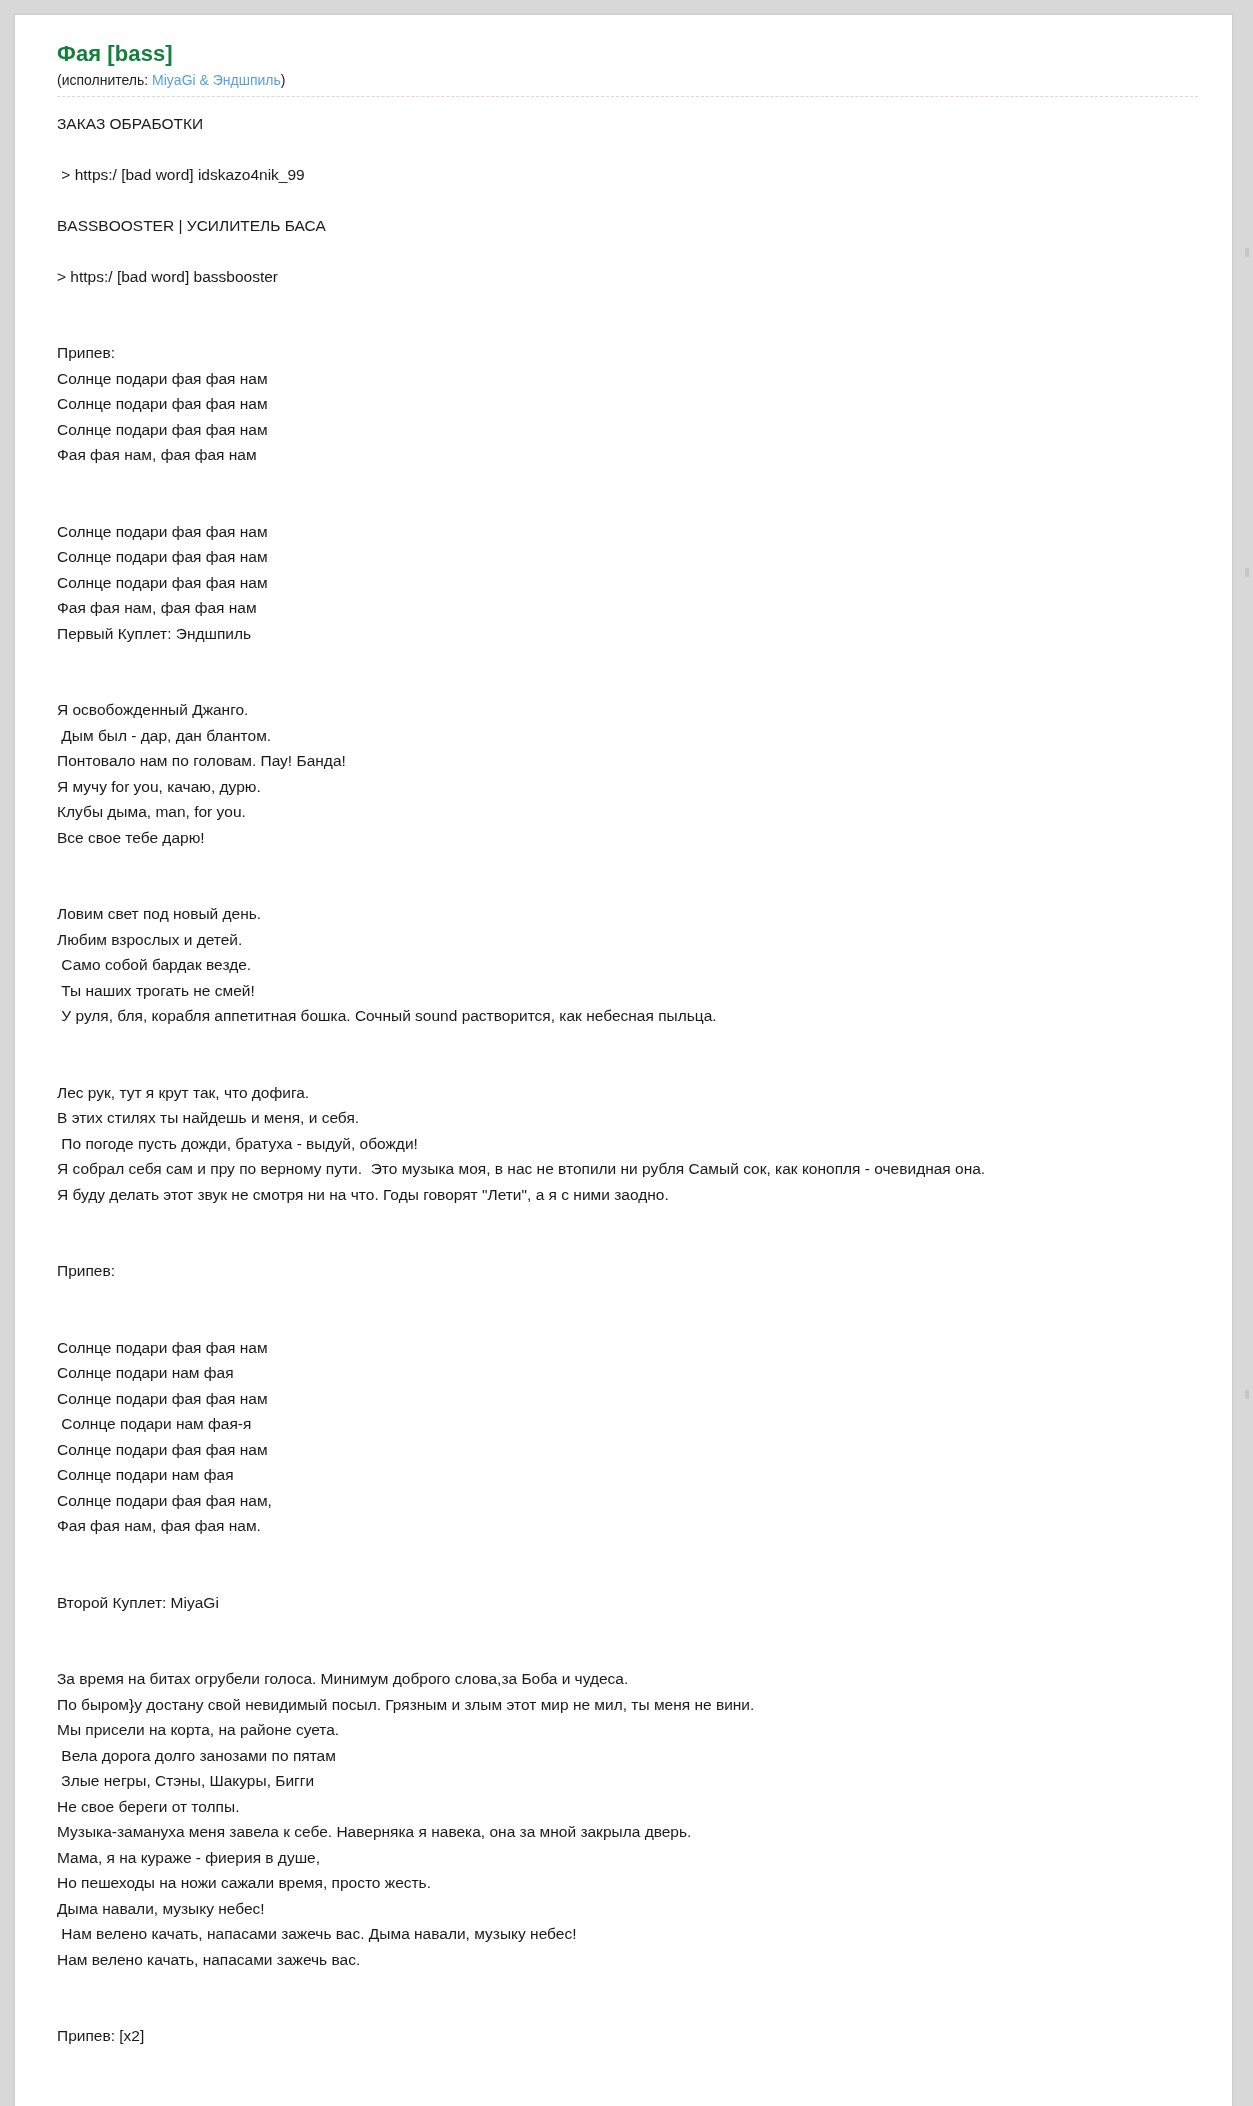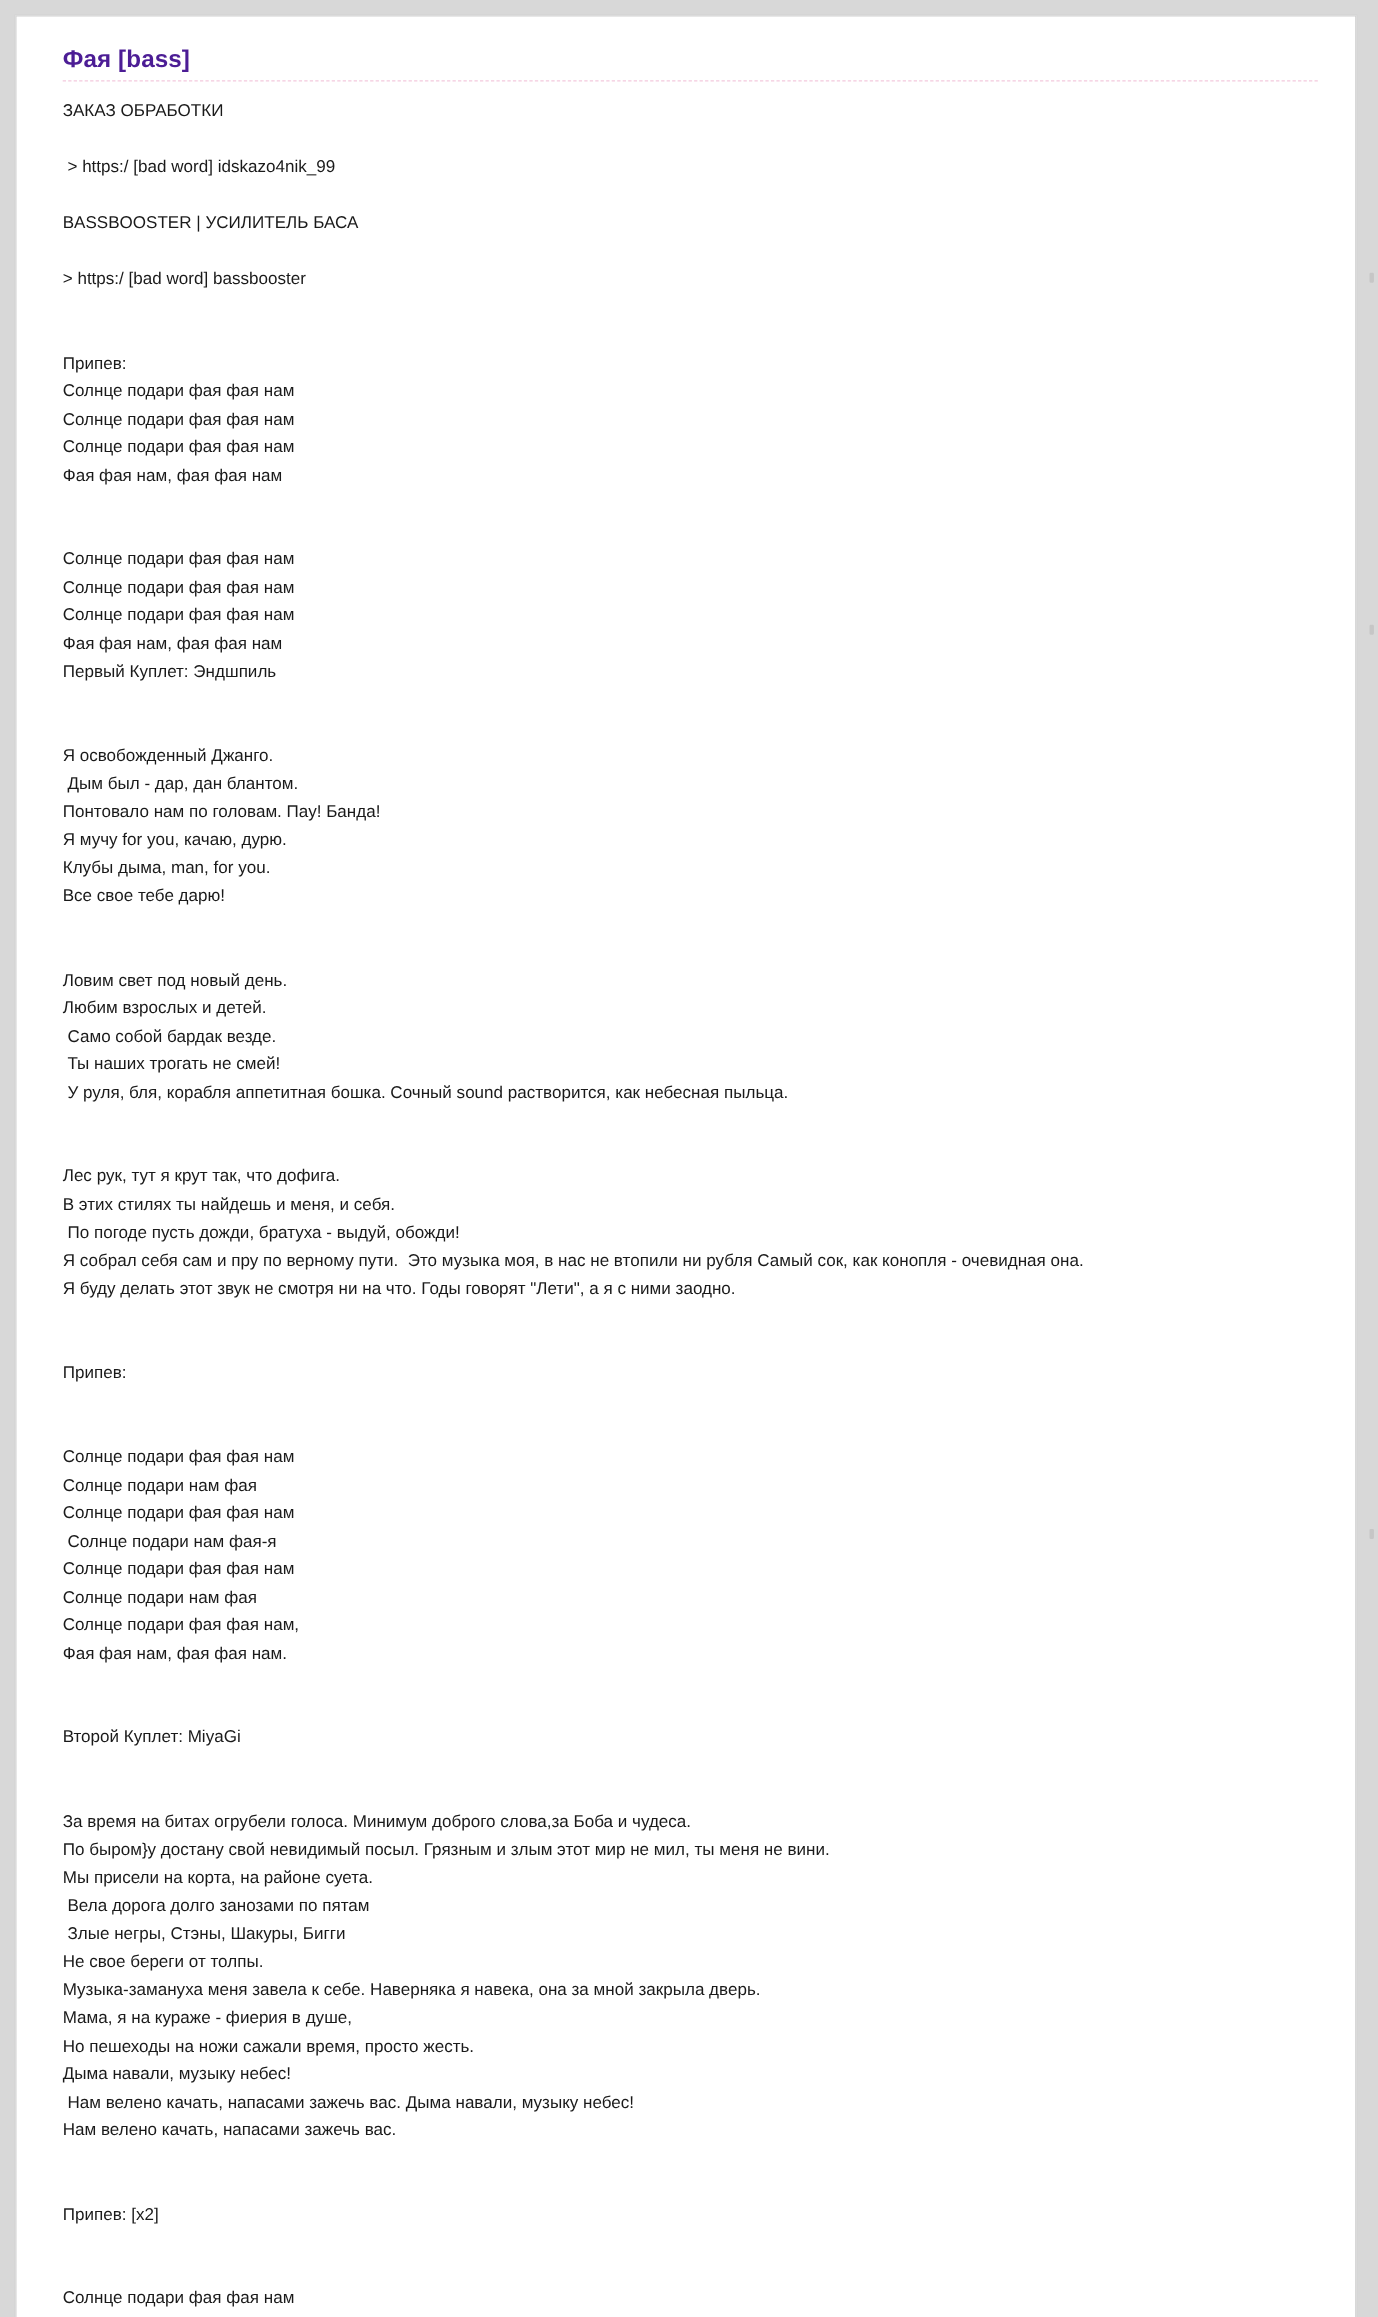--- a/index.html
+++ b/index.html
@@ -24,21 +24,21 @@
   .sheet {
     position: relative;
     background: #ffffff;
     border: 1px solid #cfcfcf;
     box-shadow: 0 0 0 1px rgba(0,0,0,0.02);
     min-height: 2072px;
     box-sizing: border-box;
     padding: 26px 34px 40px 42px;
   }
   .song-title {
-    color: #4c1d95;
+    color: #15803d;
     font-size: 22px;
     font-weight: bold;
     line-height: 1.2;
     margin: 0 0 4px 0;
     letter-spacing: 0.1px;
   }
   .artist-line {
     font-size: 14px;
     color: #222;
     margin: 0 0 2px 0;
@@ -77,20 +77,21 @@
   .edge-mark.m3 { top: 1390px; }
 </style>
 </head>
 <body>
 
 <div class="page-frame">
   <div class="sheet">
 
     <h1 class="song-title">Фая [bass]</h1>
 
+    <p class="artist-line"><span>(исполнитель: </span><a href="#">MiyaGi &amp; Эндшпиль</a><span>)</span></p>
 
     <hr class="divider">
 
     <pre class="lyrics">ЗАКАЗ ОБРАБОТКИ
 
  &gt; https:/ [bad word] idskazo4nik_99
 
 BASSBOOSTER | УСИЛИТЕЛЬ БАСА
 
 &gt; https:/ [bad word] bassbooster

